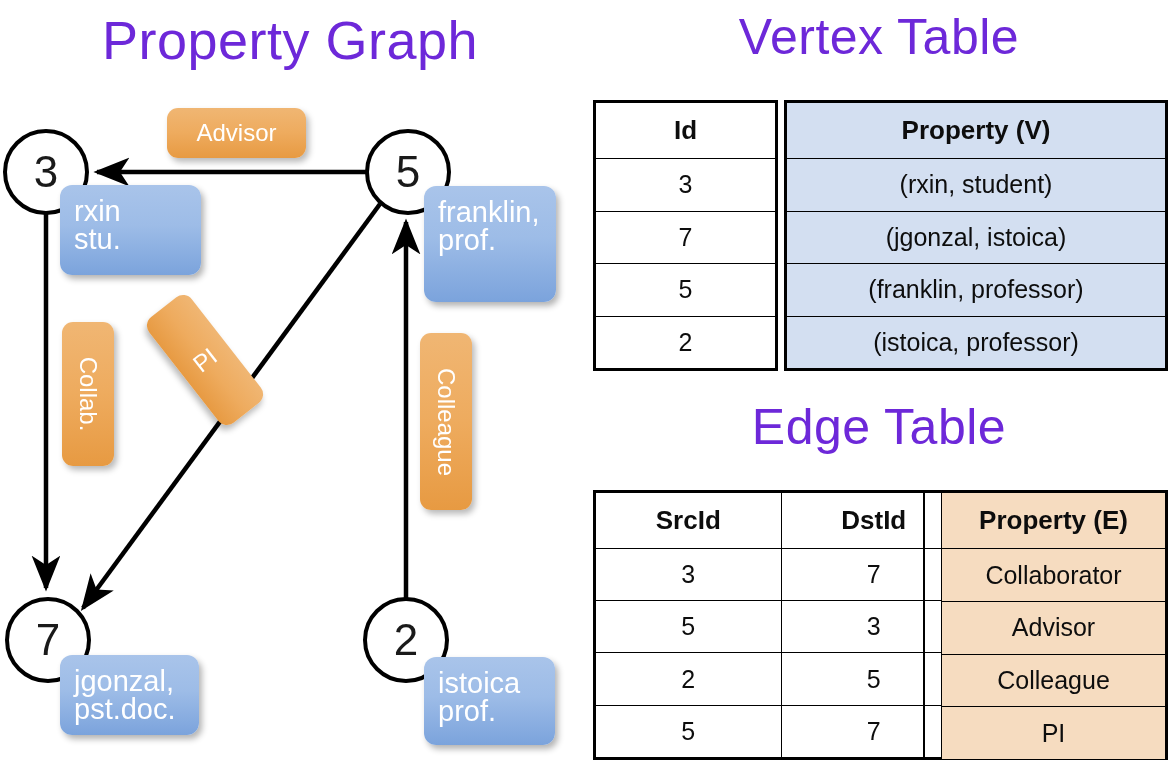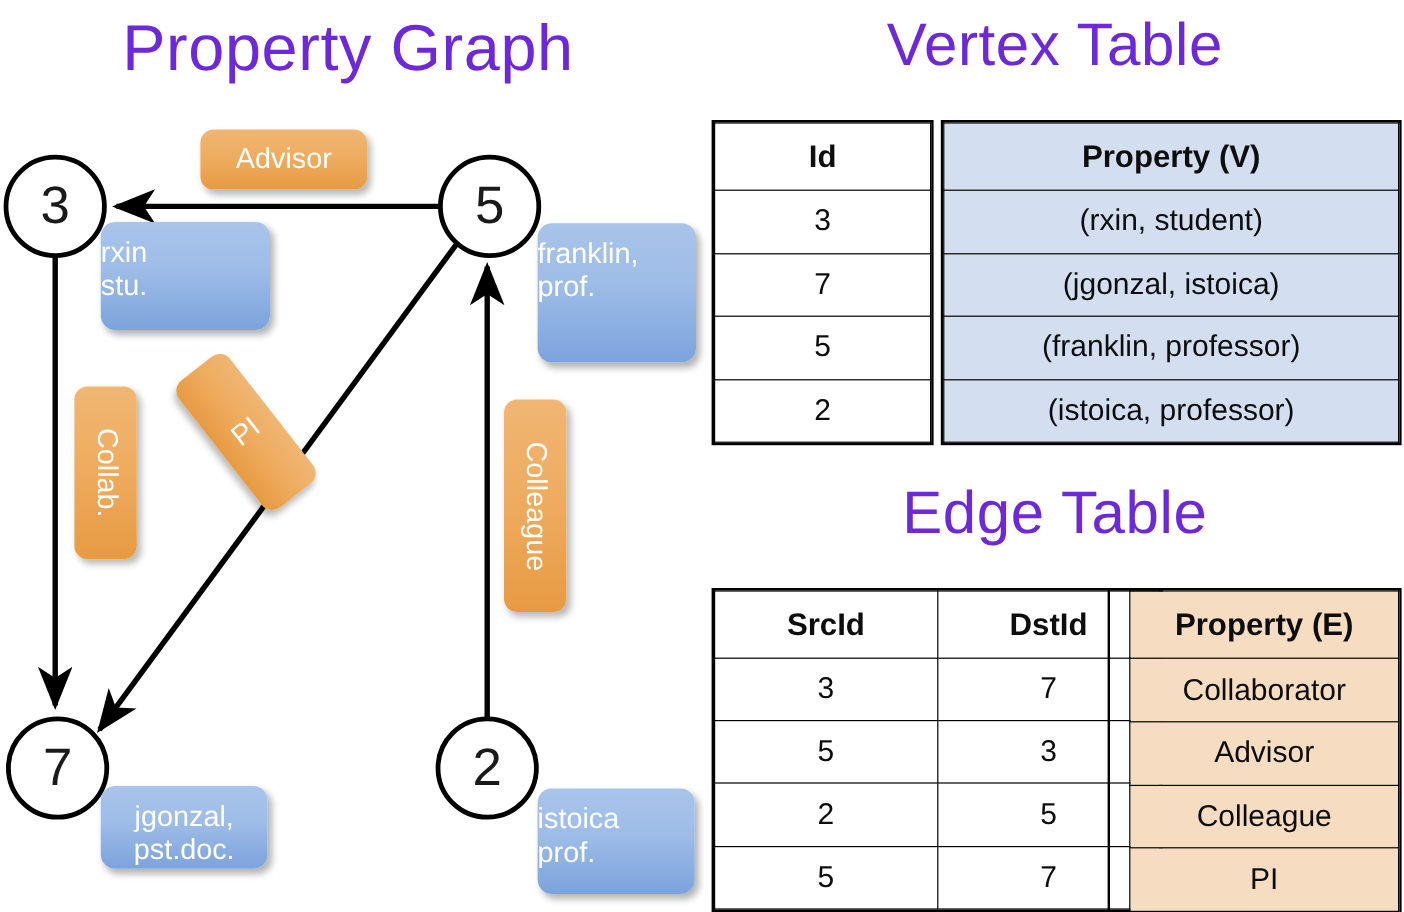--- a/index.html
+++ b/index.html
@@ -85,27 +85,26 @@
     z-index: 4;
   }
 
   
   .prop-box {
     position: absolute;
     border-radius: 12px;
     background: linear-gradient(to bottom, #a9c4ea 0%, #9dbce7 45%, #7ba3dc 100%);
     box-shadow: 3px 4px 6px rgba(0,0,0,0.30);
     color: #ffffff;
-    font-size: 24px;
+    font-size: 29px;
     line-height: 28px;
-    padding: 12px 0 0 0;
+    padding: 12px 0 0 14px;
     box-sizing: border-box;
     z-index: 6;
     font-weight: 400;
-    margin-left: 24px;
   }
   .prop-box .line { display: block; }
 
   
   .edge-label {
     position: absolute;
     border-radius: 11px;
     background: linear-gradient(to bottom, #f0b673 0%, #eeab5e 50%, #e79a42 100%);
     box-shadow: 3px 4px 6px rgba(0,0,0,0.28);
     color: #ffffff;
@@ -195,21 +194,21 @@
   </div>
 
   <div class="prop-box" style="left:60px; top:185px; width:141px; height:90px;">
     <span class="line">rxin</span>
     <span class="line">stu.</span>
   </div>
   <div class="prop-box" style="left:424px; top:186px; width:132px; height:116px;">
     <span class="line">franklin,</span>
     <span class="line">prof.</span>
   </div>
-  <div class="prop-box" style="left:60px; top:655px; width:139px; height:69px;text-align:center;">
+  <div class="prop-box" style="left:60px; top:655px; width:139px; height:80px;">
     <span class="line">jgonzal,</span>
     <span class="line">pst.doc.</span>
   </div>
   <div class="prop-box" style="left:424px; top:657px; width:131px; height:88px;">
     <span class="line">istoica</span>
     <span class="line">prof.</span>
   </div>
 
   <div class="edge-label" style="left:167px; top:108px; width:139px; height:50px;">
     <span>Advisor</span>

